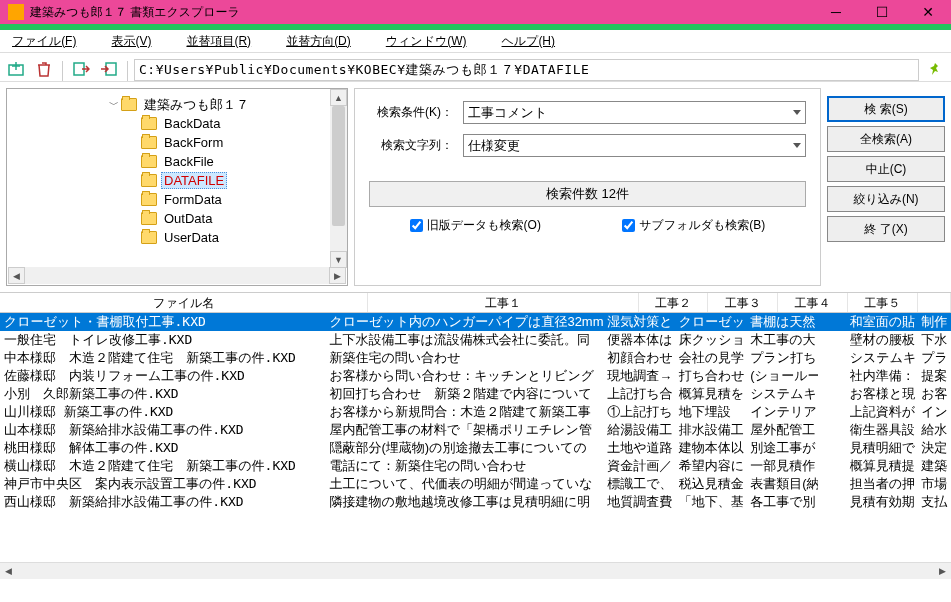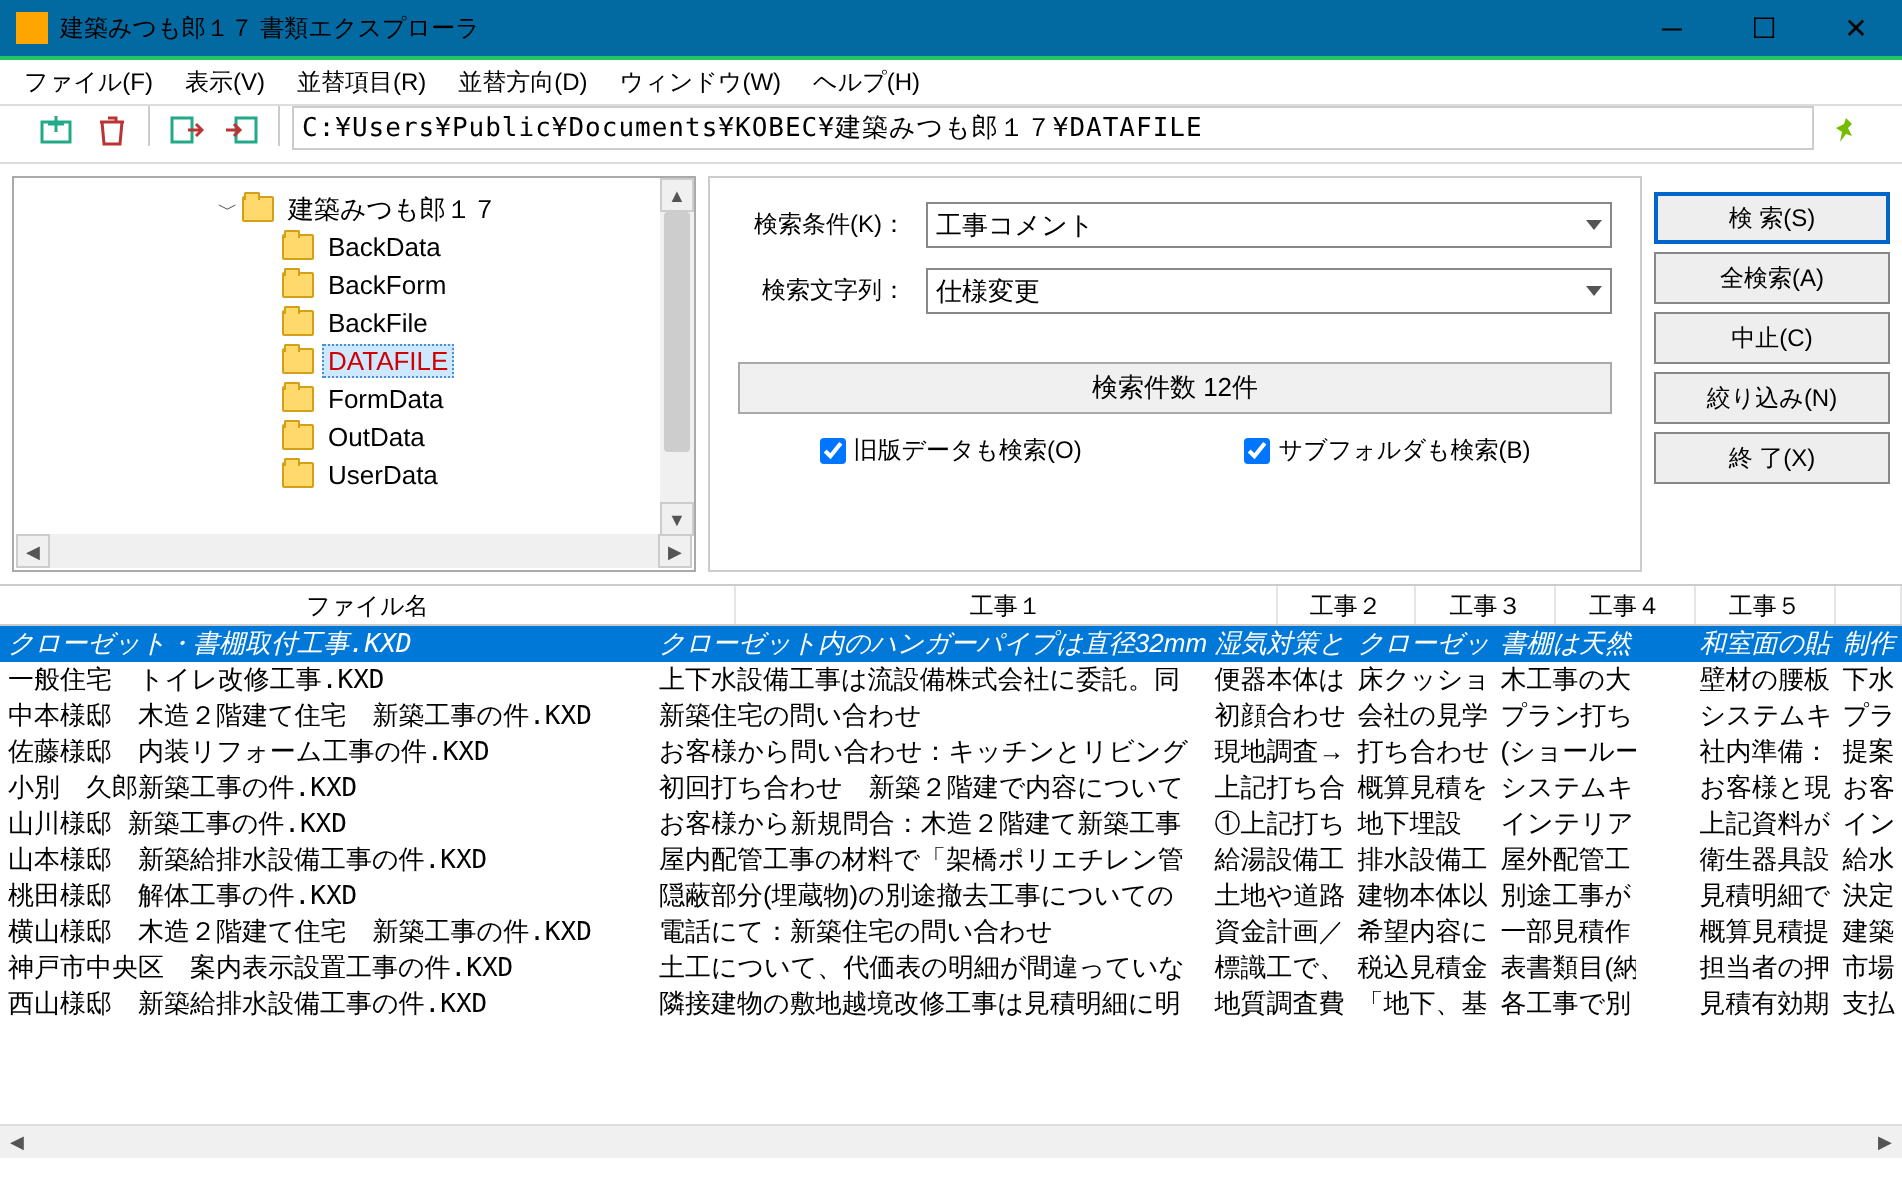--- a/index.html
+++ b/index.html
@@ -1,24 +1,24 @@
 <!DOCTYPE html>
 <html><head>
 <meta charset="utf-8">
 <style>
 * { box-sizing: border-box; margin: 0; padding: 0; font-family: "MS UI Gothic", "Meiryo", sans-serif; }
 body { background: #fff; width: 951px; height: 602px; overflow: hidden; font-size: 12px; }
-.titlebar { height: 30px; display: flex; align-items: center; padding-left: 8px; background: #0369a1; border-bottom: 2px solid #22c55e; justify-content: space-between; }
+.titlebar { height: 30px; display: flex; align-items: center; padding-left: 8px; background: #ec4899; border-bottom: 6px solid #22c55e; justify-content: space-between; }
 .titlebar-icon { width: 16px; height: 16px; background: #ffa500; margin-right: 6px; }
 .titlebar-text { flex: 1; font-size: 12px; }
 .titlebar-btns { display: flex; }
 .titlebar-btn { width: 46px; height: 30px; display: flex; align-items: center; justify-content: center; font-size: 14px; }
-.menubar { height: 22px; display: flex; align-items: center; padding-left: 4px; gap: 0; font-size: 12px; }
+.menubar { height: 22px; display: flex; align-items: center; padding-left: 4px; gap: 19px; font-size: 12px; text-decoration: underline; }
 .menu-item { padding: 2px 8px; }
-.toolbar { height: 30px; display: flex; align-items: flex-start; border-top: 1px solid #ddd; border-bottom: 1px solid #ddd; padding: 0 16px; gap: 4px; }
+.toolbar { height: 30px; display: flex; align-items: flex-end; border-top: 1px solid #ddd; border-bottom: 1px solid #ddd; padding: 0 4px; gap: 4px; }
 .tool-btn { width: 24px; height: 24px; display: flex; align-items: center; justify-content: center; }
 .tool-sep { width: 1px; height: 20px; background: #ccc; margin: 0 2px; }
 .path-box { flex: 1; height: 22px; border: 1px solid #ccc; background: #fff; padding: 0 4px; display: flex; align-items: center; font-family: "MS Gothic", monospace; font-size: 13px; letter-spacing: 0.5px; }
 .mid { display: flex; height: 210px; padding: 6px; gap: 6px; }
 .tree-panel { width: 342px; border: 1px solid #aaa; background: #fff; overflow: auto; position: relative; }
 .tree { padding: 6px 12px; }
 .tree-line { display: flex; align-items: center; height: 19px; font-size: 13px; white-space: nowrap; }
 .tree-line .chev { width: 14px; text-align: center; color: #555; font-size: 10px; }
 .folder-icon { width: 16px; height: 13px; background: #ffd96b; border: 1px solid #d4a017; border-radius: 1px; margin-right: 4px; position: relative; }
 .folder-icon::before { content: ""; position: absolute; top: -3px; left: 0; width: 6px; height: 3px; background: #ffd96b; border: 1px solid #d4a017; border-bottom: none; border-radius: 1px 1px 0 0; }
@@ -41,21 +41,21 @@
 .th { border-right: 1px solid #e5e5e5; padding: 2px 6px; font-size: 12px; text-align: center; background: #fff; overflow: hidden; white-space: nowrap; }
 .th.c0 { width: 382px; }
 .th.c1 { width: 280px; }
 .th.c2 { width: 72px; }
 .th.c3 { width: 72px; }
 .th.c4 { width: 72px; }
 .th.c5 { width: 72px; }
 .th.c6 { width: 34px; }
 .tbody { font-size: 13px; }
 .tr { display: flex; height: 18px; white-space: nowrap; }
-.tr:first-child { background: #0078d7; color: #fff; font-style: italic; }
+.tr:first-child { background: #0078d7; color: #fff; }
 .td { overflow: hidden; padding: 0 4px; }
 .td.c0 { width: 328px; font-family: "MS Gothic", monospace; }
 .td.c1 { width: 280px; }
 .td.c2 { width: 72px; }
 .td.c3 { width: 72px; }
 .td.c4 { width: 72px; }
 .td.c5 { width: 72px; margin-left: 28px; }
 .td.c6 { width: 34px; }
 .hscroll { position: absolute; bottom: 1px; left: 1px; right: 1px; height: 17px; background: #f0f0f0; display: flex; align-items: center; }
 .hscroll .arrow { width: 17px; height: 17px; background: #f0f0f0; border: 1px solid #ccc; display: flex; align-items: center; justify-content: center; font-size: 9px; color: #555; }

